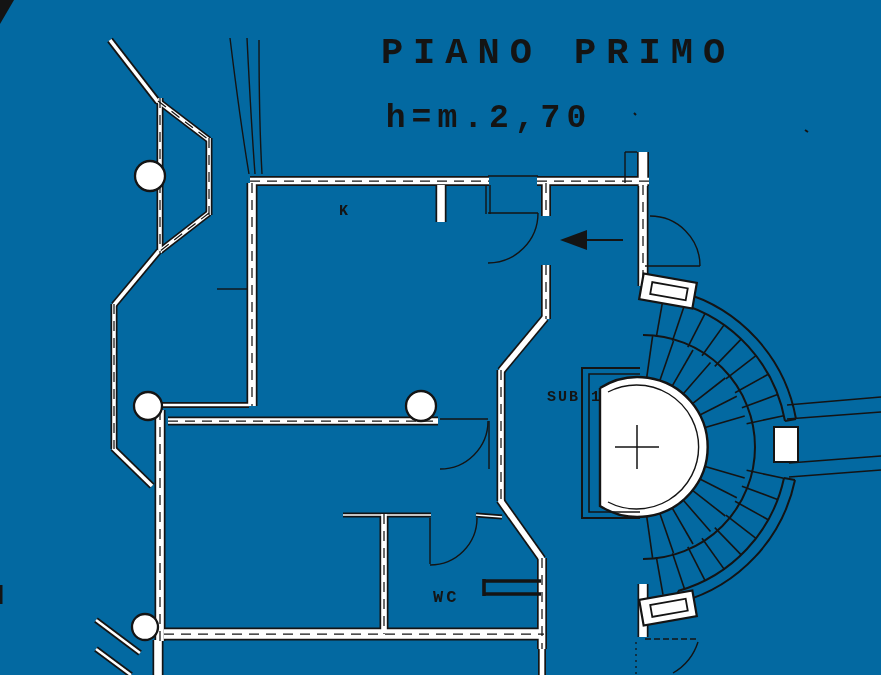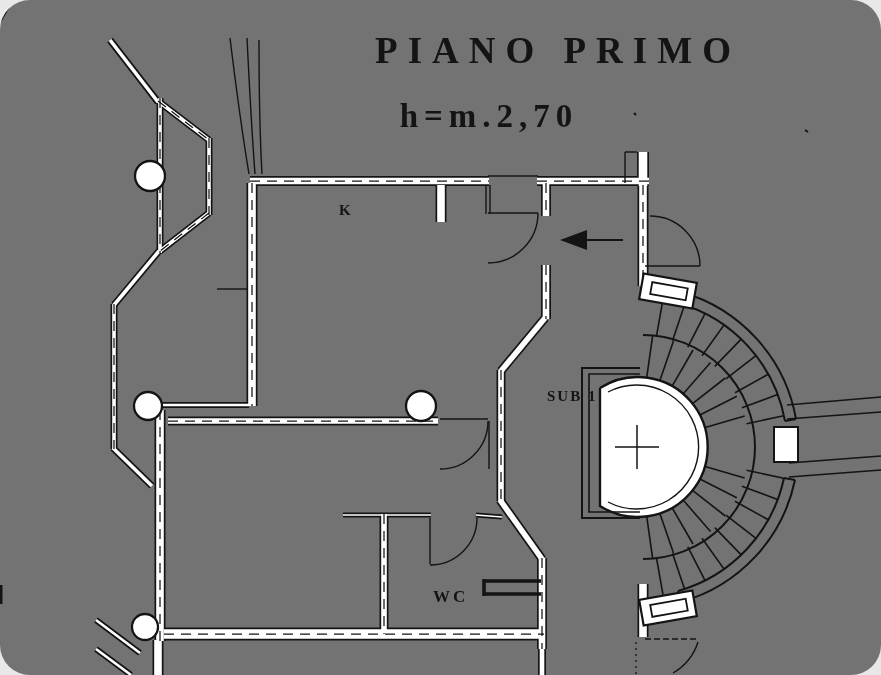--- a/index.html
+++ b/index.html
@@ -1,17 +1,17 @@
 <!DOCTYPE html>
 <html><head>
 <meta charset="utf-8">
 <style>
   html,body{margin:0;padding:0;background:#e8e8e8;}
-  .sheet{position:relative;width:881px;height:675px;background:#737373;overflow:hidden;
-         font-family:Liberation Serif, serif;border-radius:30px;}
+  .sheet{position:relative;width:881px;height:675px;background:#0369a1;overflow:hidden;
+         font-family:Liberation Mono, monospace;}
   svg{display:block;}
   .t-title{font-weight:700;font-size:37px;letter-spacing:10px;fill:#141414;}
   .t-sub{font-weight:700;font-size:33px;letter-spacing:6px;fill:#141414;}
   .t-room{font-weight:700;fill:#141414;}
   .t-k{font-size:15px;letter-spacing:1px;}
   .t-sb{font-size:15px;letter-spacing:2px;}
   .t-wc{font-size:17px;letter-spacing:3px;}
 </style>
 </head>
 <body>

